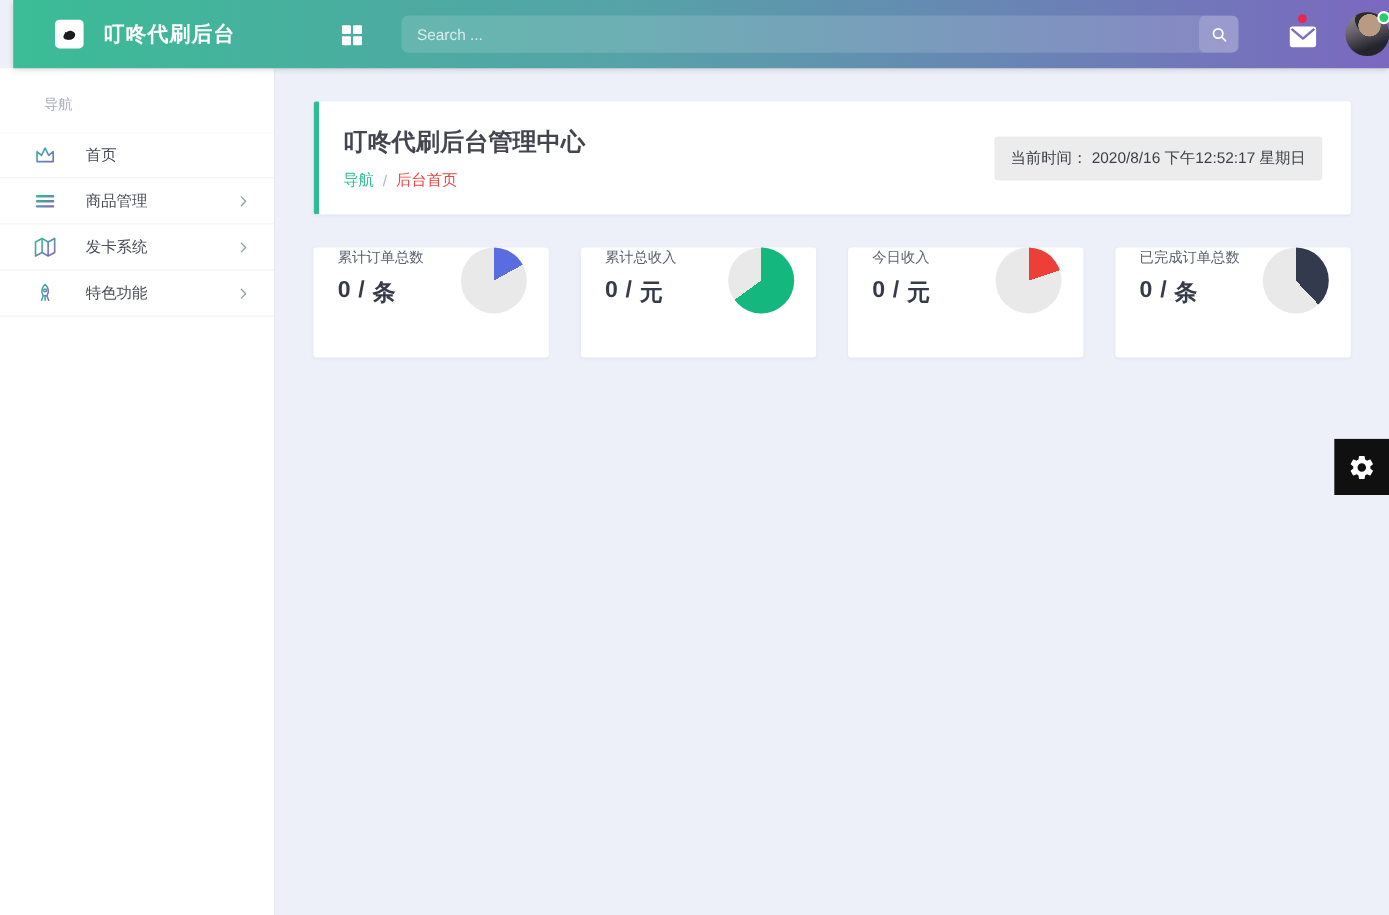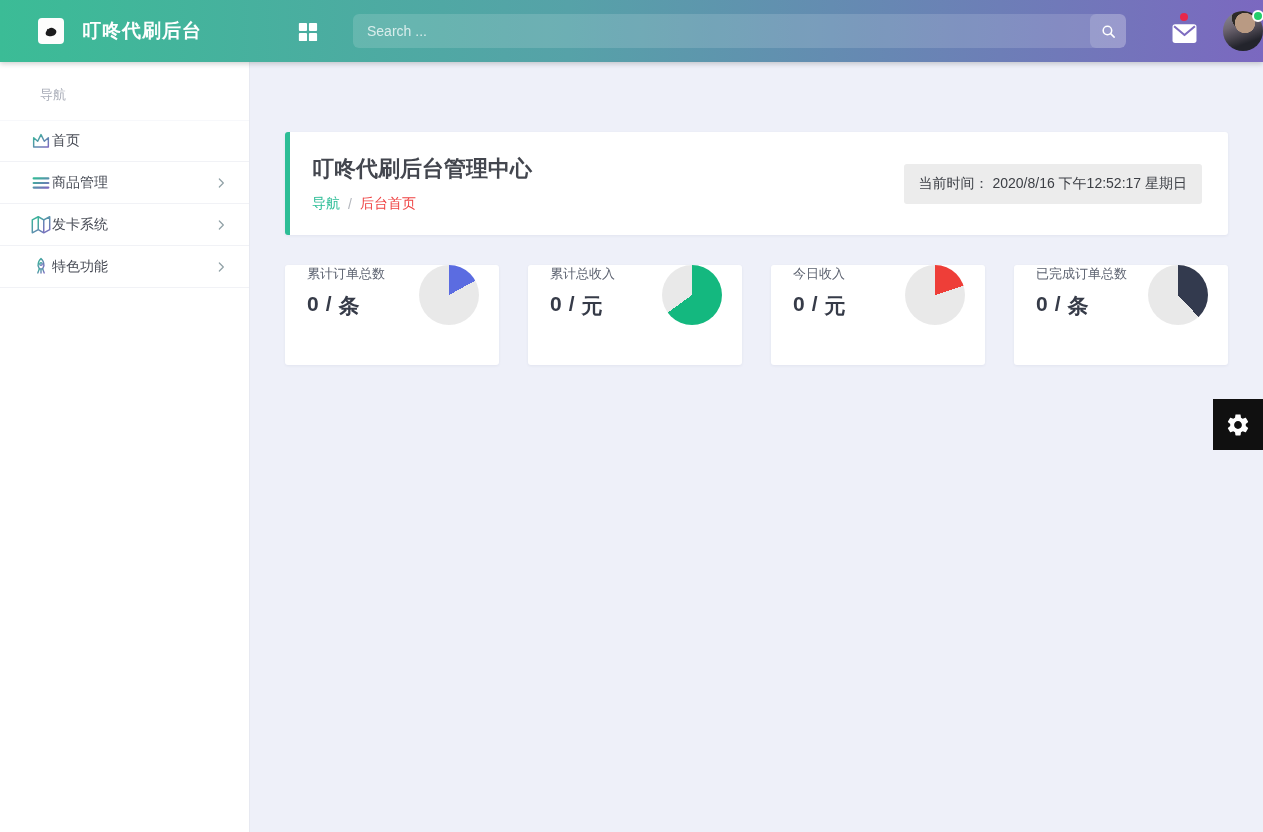--- a/index.html
+++ b/index.html
@@ -5,21 +5,21 @@
   * { margin: 0; padding: 0; box-sizing: border-box; }
   html, body { width: 1263px; height: 832px; overflow: hidden; }
   body {
     font-family: "Liberation Sans", "DejaVu Sans", sans-serif;
     background: #eef0f9;
     position: relative;
   }
 
   
   .header {
-    position: absolute; top: 0; left: 0; right: 0; height: 62px;
+    position: absolute; top: 0; left: 12px; right: 0; height: 62px;
     background: linear-gradient(90deg, #3bbc96 0%, #56a2a8 45%, #7b68c0 100%);
     display: flex; align-items: center;
     box-shadow: 0 2px 5px rgba(0,0,0,.18);
     z-index: 20;
   }
   .brand { width: 250px; display: flex; align-items: center; padding-left: 38px; flex: 0 0 250px; }
   .logo {
     width: 26px; height: 26px; background: #fdfdfd; border-radius: 4px;
     display: flex; align-items: center; justify-content: center; flex: 0 0 26px;
   }
@@ -62,29 +62,29 @@
     position: absolute; top: 62px; left: 0; bottom: 0; width: 250px;
     background: #fff; border-right: 1px solid #e7e9f1; z-index: 10;
   }
   .nav-label { color: #a9adb8; font-size: 13px; padding: 24px 0 16px 40px; }
   .nav-item {
     height: 42px; display: flex; align-items: center; padding: 0 20px 0 30px;
     border-bottom: 1px solid #f1f2f6; cursor: pointer;
   }
   .nav-item:first-of-type { border-top: 1px solid #f7f8fb; }
   .nav-icon { width: 22px; height: 22px; display: flex; flex: 0 0 22px; }
-  .nav-text { font-size: 14px; color: #474b55; }
+  .nav-text { margin-left: 26px; font-size: 14px; color: #474b55; }
   .nav-chevron { margin-left: auto; display: flex; }
 
   
   .main { position: absolute; top: 62px; left: 250px; right: 0; bottom: 0; padding: 30px 35px; }
   .title-card {
     background: #fff; border-left: 5px solid #2dbd96; border-radius: 3px;
     box-shadow: 0 1px 3px rgba(40,50,90,.06);
-    padding: 22px 26px 22px 22px; display: flex; align-items: center; justify-content: space-between; margin-top: 40px;
+    padding: 22px 26px 22px 22px; display: flex; align-items: center; justify-content: space-between;
   }
   .page-title { font-size: 22px; font-weight: 700; color: #43464e; }
   .breadcrumb { margin-top: 11px; font-size: 14px; display: flex; gap: 8px; align-items: center; }
   .crumb-root { color: #2dbd96; text-decoration: none; cursor: pointer; }
   .crumb-sep { color: #b3b6bd; }
   .crumb-current { color: #ef4444; }
   .time-badge {
     background: #ececec; border-radius: 3px; padding: 11px 15px;
     font-size: 14px; color: #3c3f45; white-space: nowrap;
   }

